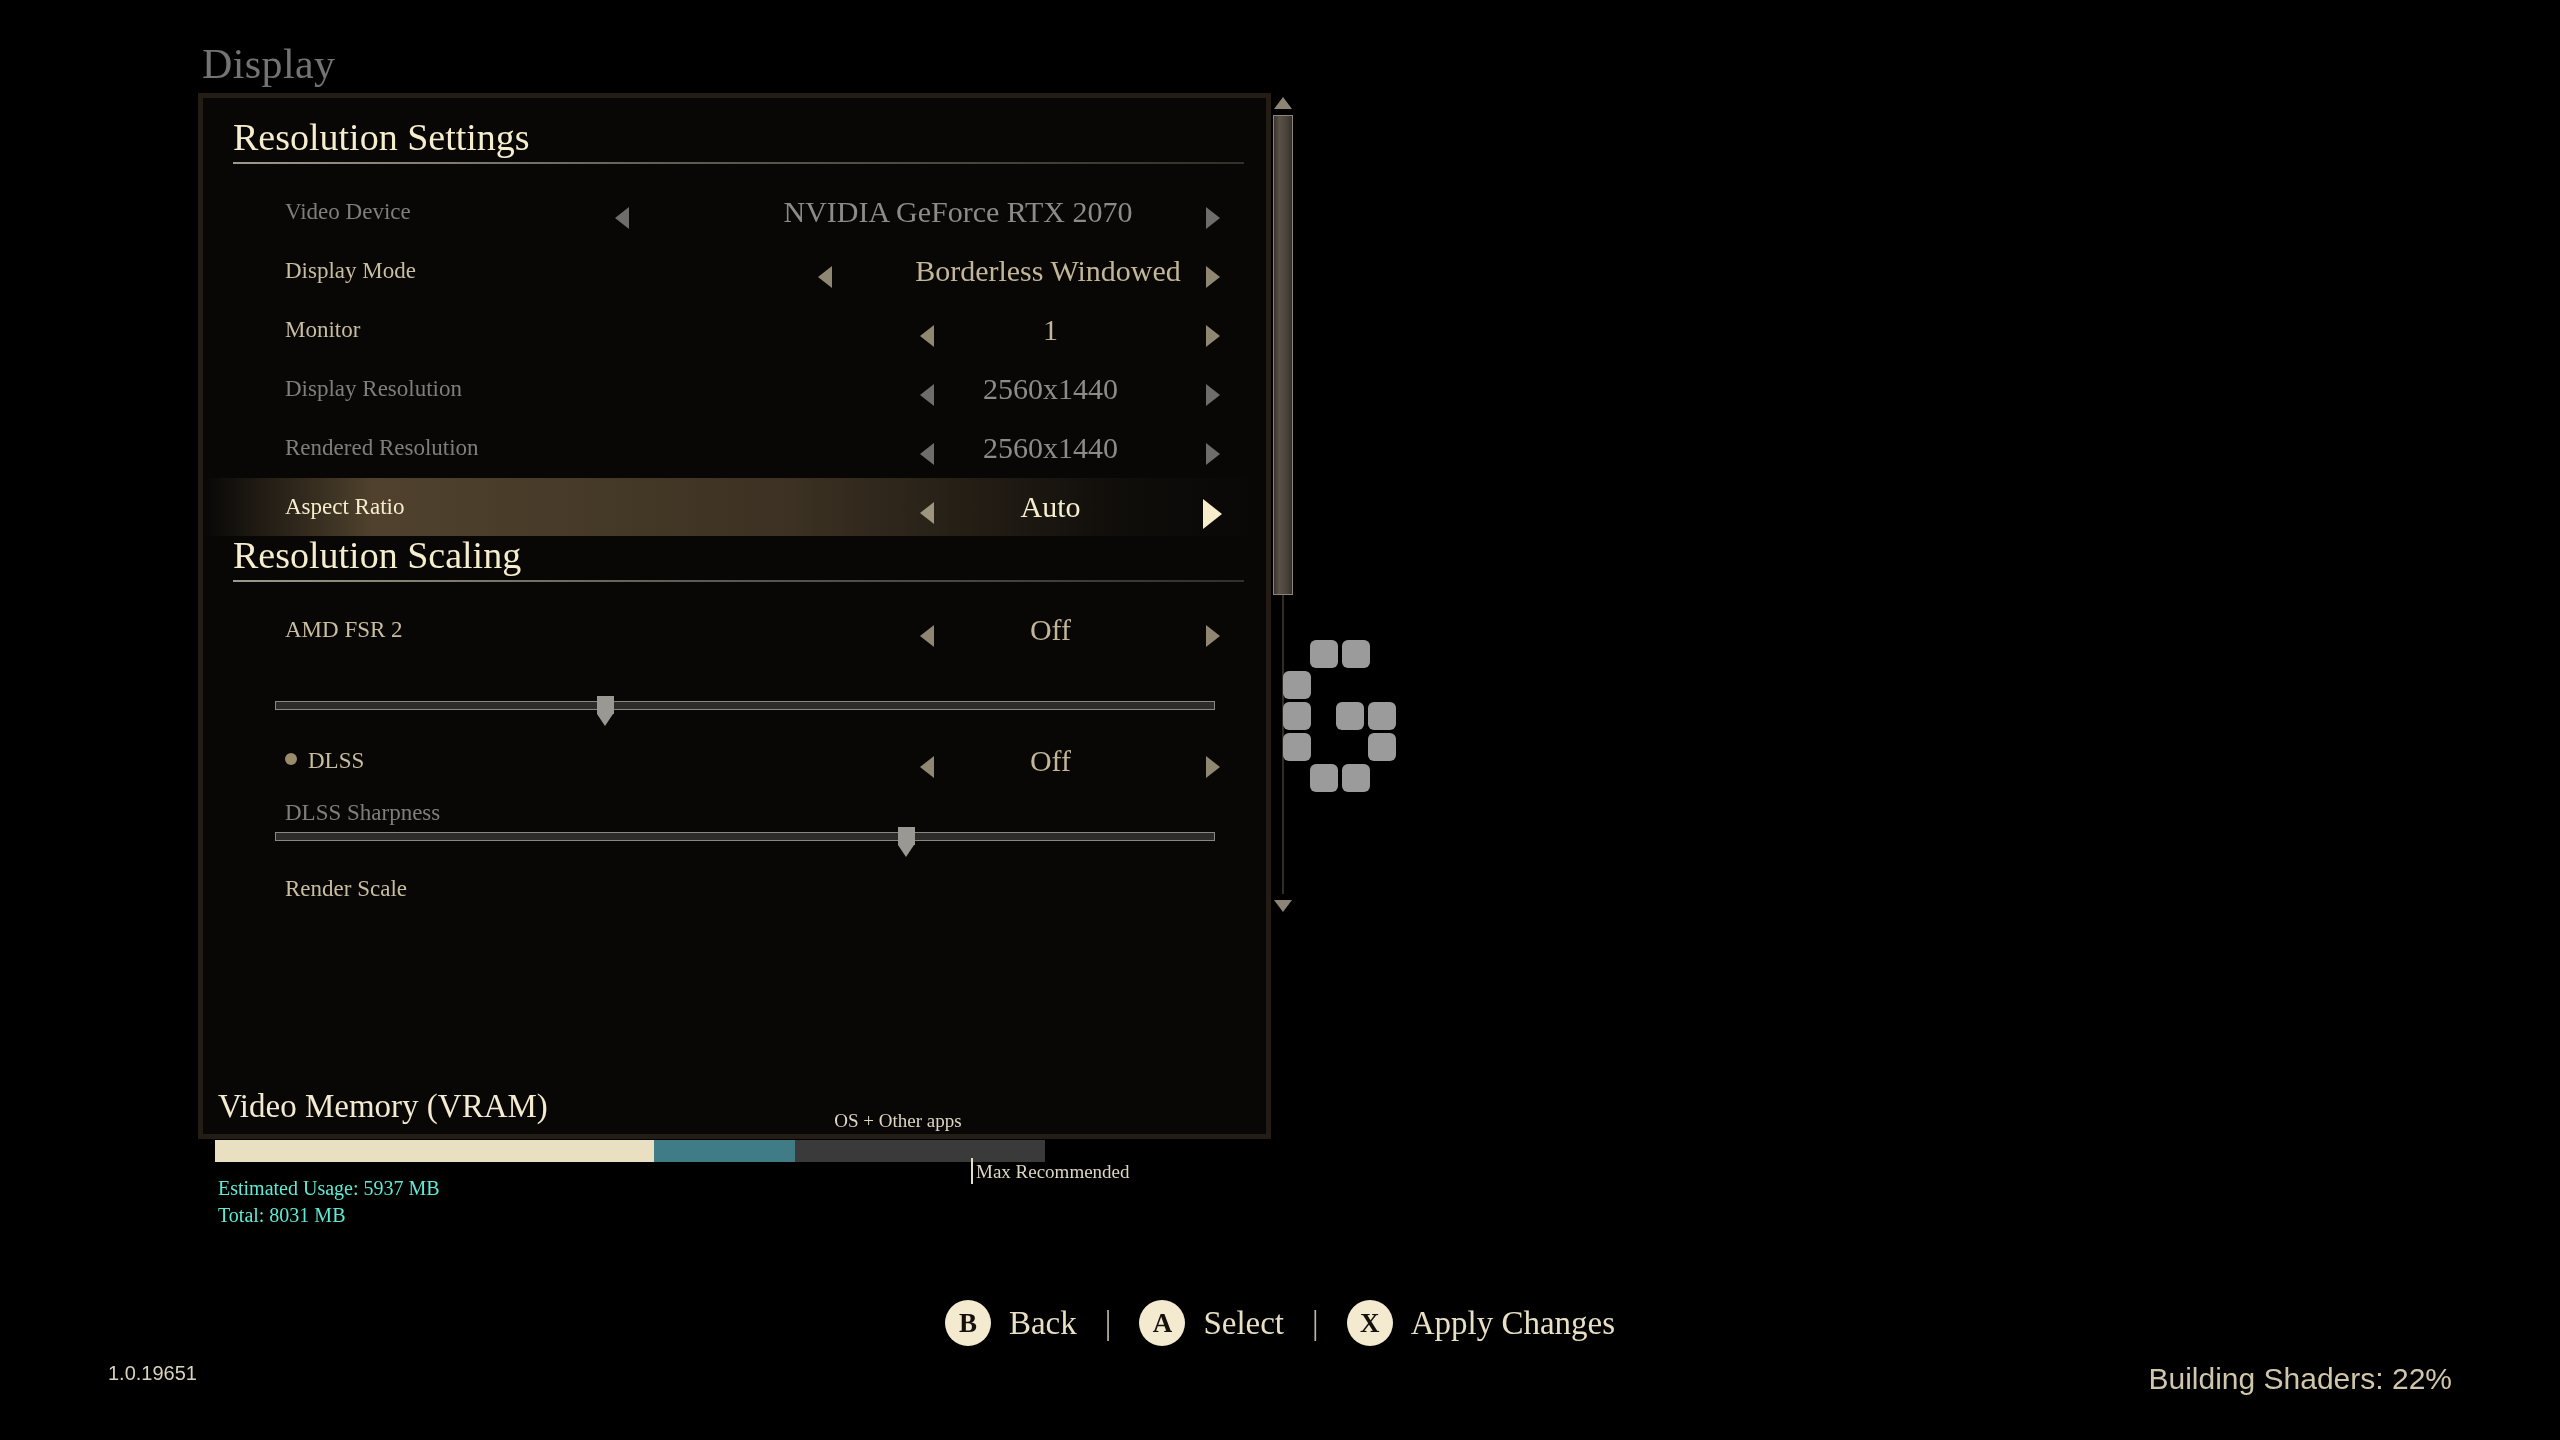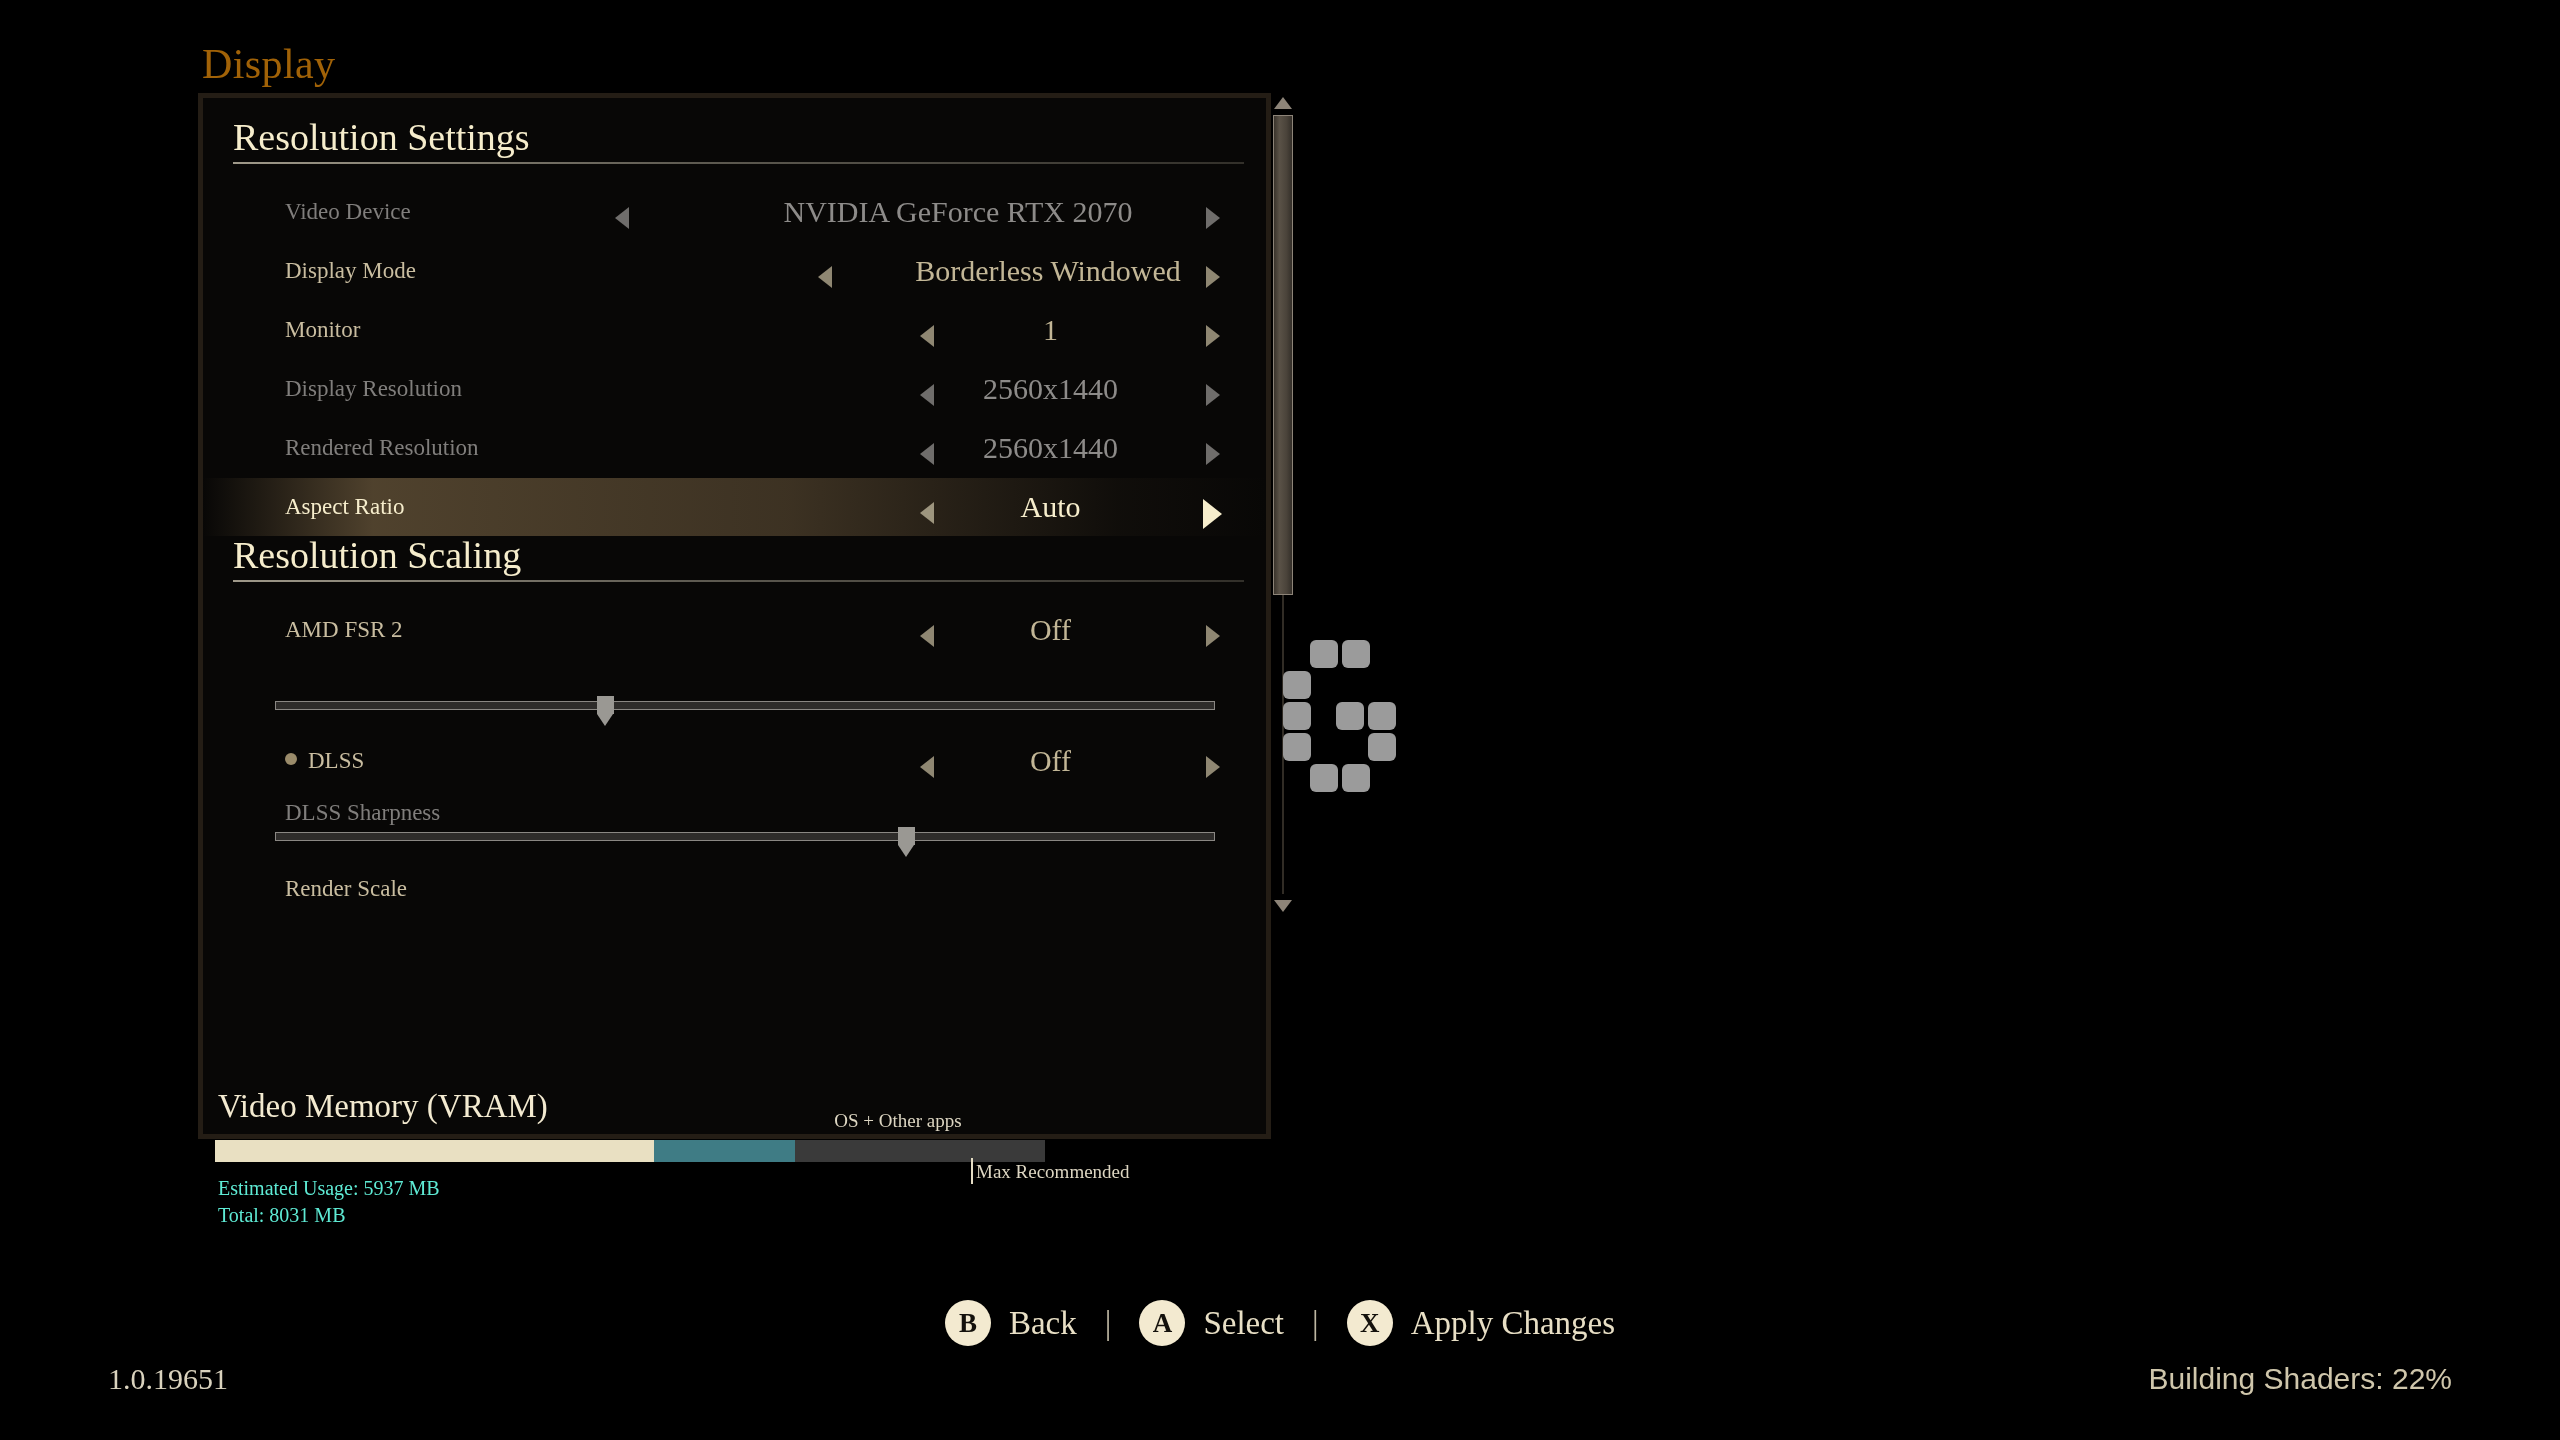--- a/index.html
+++ b/index.html
@@ -8,21 +8,21 @@
     background:#000;
     overflow:hidden;
     font-family:"Liberation Serif", serif;
   }
 
   #root{ position:relative; width:2560px; height:1440px; }
 
   
   .page-title{
     position:absolute; left:202px; top:40px;
-    font-size:42px; color:#a16207;
+    font-size:42px; color:#737373;
     letter-spacing:.4px;
   }
 
   
   .panel-frame{
     position:absolute; left:198px; top:93px;
     width:1073px; height:1046px;
     border:5px solid #241d15;
     background:#070605;
   }
@@ -201,22 +201,22 @@
   }
   .prompt-label{
     margin-left:18px; font-size:33px; color:#e8dfc5;
   }
   .sep{
     margin:0 28px; font-size:33px; color:#bdb6a2;
   }
 
   .version{
     position:absolute; left:108px; top:1362px;
-    font-size:30px; color:#d9d2bd;
-    font-family:Liberation Serif, serif;
+    font-size:20px; color:#d9d2bd;
+    font-family:Liberation Sans, sans-serif;
   }
   .shaders{
     position:absolute; right:108px; top:1362px;
     font-size:30px; color:#cfc6ab;
     font-family:"Liberation Sans", sans-serif;
   }
 </style>
 </head>
 <body>
 

